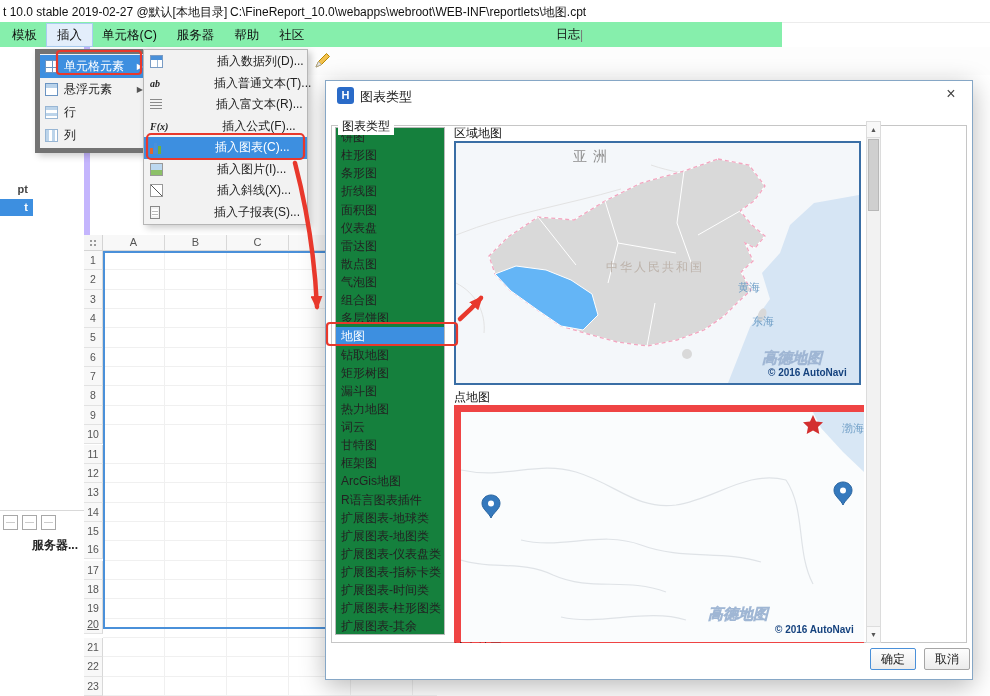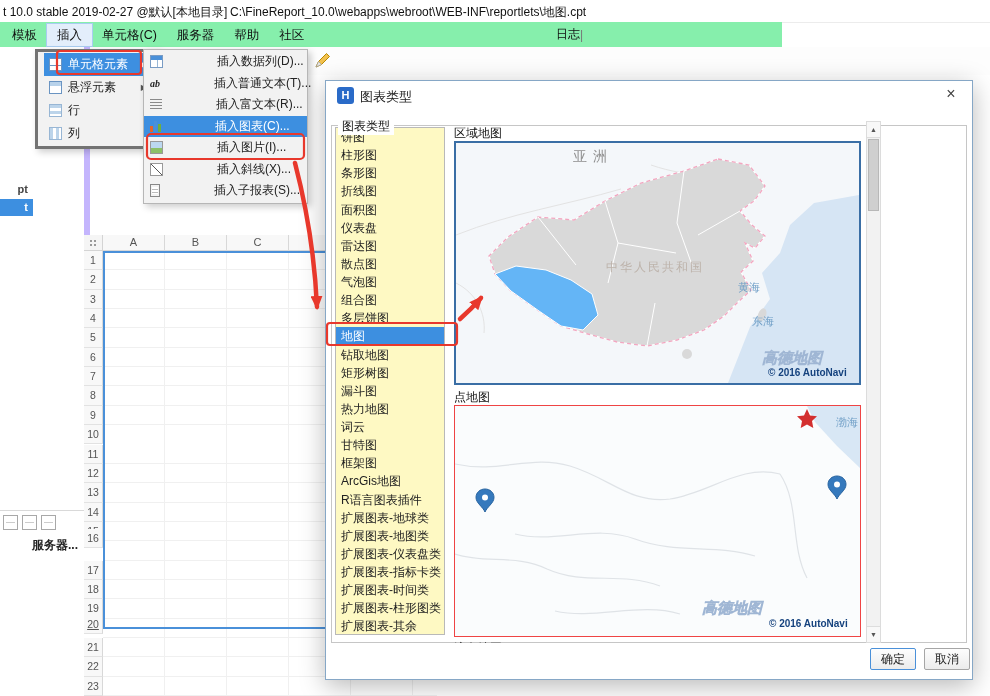--- a/index.html
+++ b/index.html
@@ -45,22 +45,22 @@
   .col-h{position:absolute;top:0;width:62px;height:16px;line-height:15px;text-align:center;font-size:11px;color:#555;
          background:#f8f8f8;border-right:1px solid #d8d8d8;border-bottom:1px solid #d8d8d8;box-sizing:border-box;}
   .row-h{position:absolute;left:0;width:19px;height:19.35px;line-height:19.35px;text-align:center;font-size:10.5px;color:#555;
          background:#f8f8f8;border-right:1px solid #d8d8d8;border-bottom:1px solid #e2e2e2;box-sizing:border-box;}
   .gridbg{position:absolute;left:19px;top:16px;width:334px;height:445px;background:#fff;
      background-image:repeating-linear-gradient(to right,transparent 0,transparent 61px,#f0f0f0 61px,#f0f0f0 62px),
                       repeating-linear-gradient(to bottom,transparent 0,transparent 18.4px,#f0f0f0 18.4px,#f0f0f0 19.35px);}
   .selection{position:absolute;left:19px;top:16px;width:230px;height:378px;border:2px solid #4a90d9;box-sizing:border-box;}
 
   
-  .submenu{position:absolute;left:35px;top:49px;width:107px;background:#f2f2f2;border:3px solid #737373;
-           box-shadow:3px 3px 7px rgba(0,0,0,.2);z-index:40;padding:1px 6px;}
+  .submenu{position:absolute;left:35px;top:49px;width:107px;background:#f2f2f2;border:5px solid #737373;
+           box-shadow:3px 3px 7px rgba(0,0,0,.2);z-index:40;padding:1px 0;}
   .dropdown{position:absolute;left:143px;top:49px;width:163px;background:#f2f2f2;border:1px solid #b6b6b6;
            box-shadow:3px 3px 7px rgba(0,0,0,.2);z-index:40;padding:1px 0;}
   .mi{height:23px;display:flex;align-items:center;padding:0 5px;font-size:12px;color:#222;position:relative;white-space:nowrap;}
   .dropdown .mi{height:21.5px;padding:0 6px;gap:48px;}
   .mi .lbl{margin-left:6px;}
   .mi .sub-arrow{position:absolute;right:4px;font-size:8px;color:#555;}
   .mi.selected{background:#3d8fe0;color:#fff;}
   .mi.selected .sub-arrow{color:#fff;}
 
   
@@ -87,29 +87,29 @@
 
   
   .dialog{position:absolute;left:325px;top:80px;width:648px;height:600px;background:#fff;
           border:1px solid #86a7c6;box-shadow:0 6px 24px rgba(0,0,0,.28);z-index:30;box-sizing:border-box;}
   .dlg-logo{position:absolute;left:11px;top:6px;width:17px;height:17px;background:#2a6bc8;border-radius:3px;
             color:#fff;font:bold 11px/17px "Liberation Sans",sans-serif;text-align:center;}
   .dlg-title-text{position:absolute;left:34px;top:7px;font-size:13px;color:#222;}
   .dlg-close{position:absolute;right:12px;top:4px;width:18px;text-align:center;font-size:16px;color:#444;}
   .group-label{position:absolute;left:12px;top:37px;background:#fff;padding:0 4px;font-size:12px;z-index:2;}
   .groupbox{position:absolute;left:5px;top:44px;width:636px;height:518px;border:1px solid #c6c6c6;box-sizing:border-box;}
-  .chart-list{position:absolute;left:9px;top:46px;width:110px;height:508px;border:1px solid #b9b9b9;background:#fef9c3;
+  .chart-list{position:absolute;left:9px;top:46px;width:110px;height:508px;border:1px solid #b9b9b9;background:#15803d;
               overflow:hidden;box-sizing:border-box;}
   .ct-item{height:18.14px;line-height:18.1px;padding-left:5px;font-size:12px;color:#222;white-space:nowrap;overflow:hidden;}
   .ct-item.selected{background:#3d8fe0;color:#fff;}
   .preview{position:absolute;left:124px;top:40px;width:414px;height:522px;overflow:hidden;}
   .pv-label{position:absolute;left:4px;font-size:12px;color:#111;height:14px;white-space:nowrap;}
   .pv-l1{top:4px;}  .pv-l2{top:268px;}  .pv-l3{top:519px;}
   .map1{position:absolute;left:4px;top:20px;width:403px;height:240px;border:2px solid #3a6ea5;background:#f4f7fa;}
-  .map2{position:absolute;left:4px;top:284px;width:405px;height:230px;border:1px solid #ef4444;background:#fafcfd;}
+  .map2{position:absolute;left:4px;top:284px;width:405px;height:230px;border:7px solid #ef4444;background:#fafcfd;}
   .scrollbar{position:absolute;left:540px;top:40px;width:15px;height:522px;background:#f2f2f2;border:1px solid #dcdcdc;box-sizing:border-box;}
   .sb-up,.sb-down{position:absolute;left:0;width:13px;height:15px;text-align:center;font-size:7px;line-height:15px;color:#555;background:#f8f8f8;}
   .sb-up{top:0;border-bottom:1px solid #ddd;}
   .sb-down{bottom:0;border-top:1px solid #ddd;}
   .sb-thumb{position:absolute;left:1px;top:17px;width:11px;height:72px;background:#cfcfcf;border:1px solid #b8b8b8;box-sizing:border-box;}
   .btn{position:absolute;top:567px;width:46px;height:22px;font-size:12px;line-height:18px;text-align:center;
        background:linear-gradient(#fdfdfd,#ececec);border:1px solid #a6a6a6;border-radius:2px;color:#222;
        font-family:"Liberation Sans","DejaVu Sans",sans-serif;padding:0;}
   .btn-ok{left:544px;border-color:#4a90d9;}
   .btn-cancel{left:598px;}
@@ -198,21 +198,21 @@
         <div class="row-h" style="top: 112.75px;">6</div>
         <div class="row-h" style="top: 132.1px;">7</div>
         <div class="row-h" style="top: 151.45px;">8</div>
         <div class="row-h" style="top: 170.8px;">9</div>
         <div class="row-h" style="top: 190.15px;">10</div>
         <div class="row-h" style="top: 209.5px;">11</div>
         <div class="row-h" style="top: 228.85px;">12</div>
         <div class="row-h" style="top: 248.2px;">13</div>
         <div class="row-h" style="top: 267.55px;">14</div>
         <div class="row-h" style="top: 286.9px;">15</div>
-        <div class="row-h" style="top: 294px;">16</div>
+        <div class="row-h" style="top: 305px;">16</div>
         <div class="row-h" style="top: 325.6px;">17</div>
         <div class="row-h" style="top: 344.95px;">18</div>
         <div class="row-h" style="top: 364.3px;">19</div>
         <div class="row-h" style="top: 380px; text-decoration: underline;">20</div>
         <div class="row-h" style="top: 403px;">21</div>
         <div class="row-h" style="top: 422.35px;">22</div>
         <div class="row-h" style="top: 441.7px;">23</div>
       </div>
     <div class="gridbg"></div>
     <div class="selection"></div>
@@ -244,20 +244,24 @@
         <span class="ic ic-datacol"></span>
         <span class="lbl">插入数据列(D)...</span>
       </div>
       <div class="mi">
         <span class="ic-txt">ab</span>
         <span class="lbl">插入普通文本(T)...</span>
       </div>
       <div class="mi">
         <span class="ic-rich"></span>
         <span class="lbl">插入富文本(R)...</span>
+      </div>
+      <div class="mi">
+        <span class="ic-txt">F(x)</span>
+        <span class="lbl">插入公式(F)...</span>
       </div>
       <div class="mi selected">
         <span class="ic-chart">
           <i></i>
           <i></i>
           <i></i>
         </span>
         <span class="lbl">插入图表(C)...</span>
       </div>
       <div class="mi">

